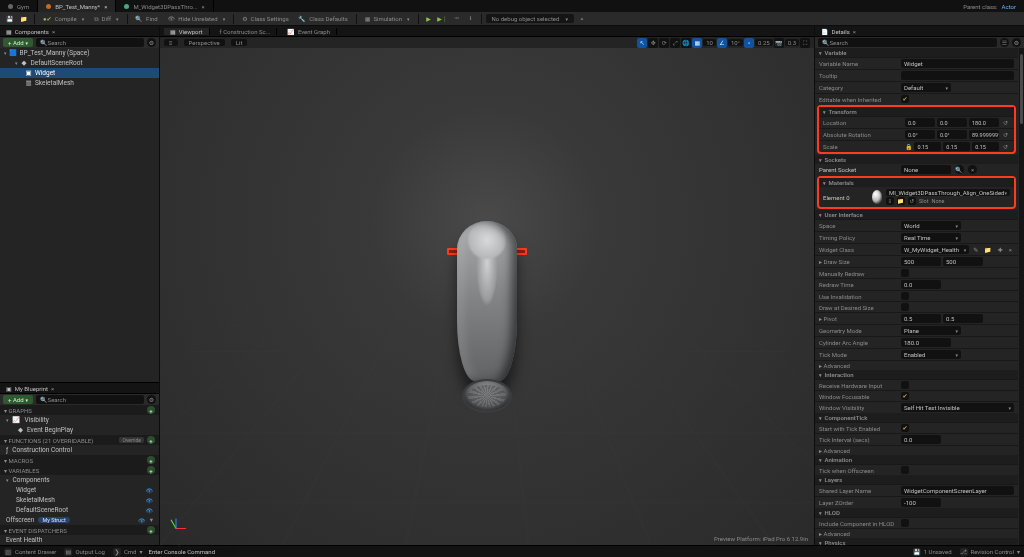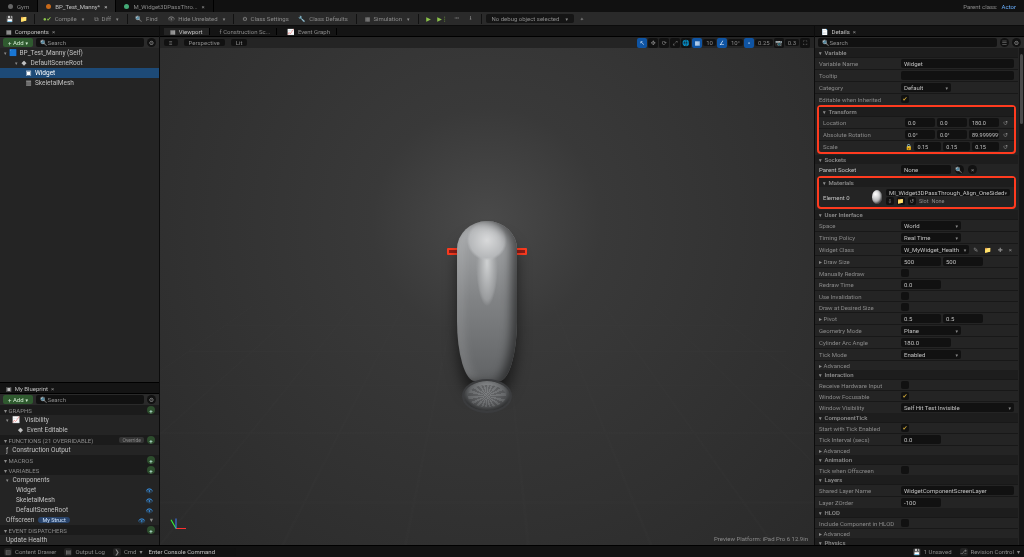--- a/index.html
+++ b/index.html
@@ -352,21 +352,21 @@
       <div class="search">
         <span>🔍</span>
         <span>Search</span>
       </div>
       <div class="round-ic">⚙</div>
     </div>
     <div class="tree">
       <div class="tree-row">
         <span class="triangle open"></span>
         <span class="tree-icon">🟦</span>
-        <span>BP_Test_Manny (Self)</span>
+        <span>BP_Test_Manny (Space)</span>
       </div>
       <div class="tree-row">
         <span class="ind" style="width:8px"></span>
         <span class="triangle open"></span>
         <span class="tree-icon">◆</span>
         <span>DefaultSceneRoot</span>
       </div>
       <div class="tree-row sel">
         <span class="ind" style="width:18px"></span>
         <span class="tree-icon">▣</span>
@@ -403,33 +403,33 @@
         <span>▾ <span>GRAPHS</span></span>
         <span class="plus-circle">+</span>
       </div>
       <div class="row-item">
         <span class="triangle open"></span>
         <span>📈</span>
         <span>Visibility</span>
       </div>
       <div class="row-item" style="padding-left:18px">
         <span>◆</span>
-        <span>Event Editable</span>
+        <span>Event BeginPlay</span>
       </div>
 
       <div class="section-hdr">
         <span>▾ <span>FUNCTIONS (21 OVERRIDABLE)</span></span>
         <span class="sh-right">
           <span class="override-chip">Override</span>
           <span class="plus-circle">+</span>
         </span>
       </div>
       <div class="row-item">
         <span>ƒ</span>
-        <span>Construction Output</span>
+        <span>Construction Control</span>
       </div>
 
       <div class="section-hdr">
         <span>▾ <span>MACROS</span></span>
         <span class="plus-circle">+</span>
       </div>
 
       <div class="section-hdr">
         <span>▾ <span>VARIABLES</span></span>
         <span class="plus-circle">+</span>
@@ -455,21 +455,21 @@
         <span class="pill">My Struct</span>
         <span class="eye">👁</span>
         <span class="caret">▾</span>
       </div>
 
       <div class="section-hdr">
         <span>▾ <span>EVENT DISPATCHERS</span></span>
         <span class="plus-circle">+</span>
       </div>
       <div class="row-item">
-        <span>Update Health</span>
+        <span>Event Health</span>
       </div>
     </div>
   </div>
 
   <div class="center-col">
     <div class="center-tabs">
       <span class="ctab active">
         <span>▦</span>
         <span>Viewport</span>
       </span>

